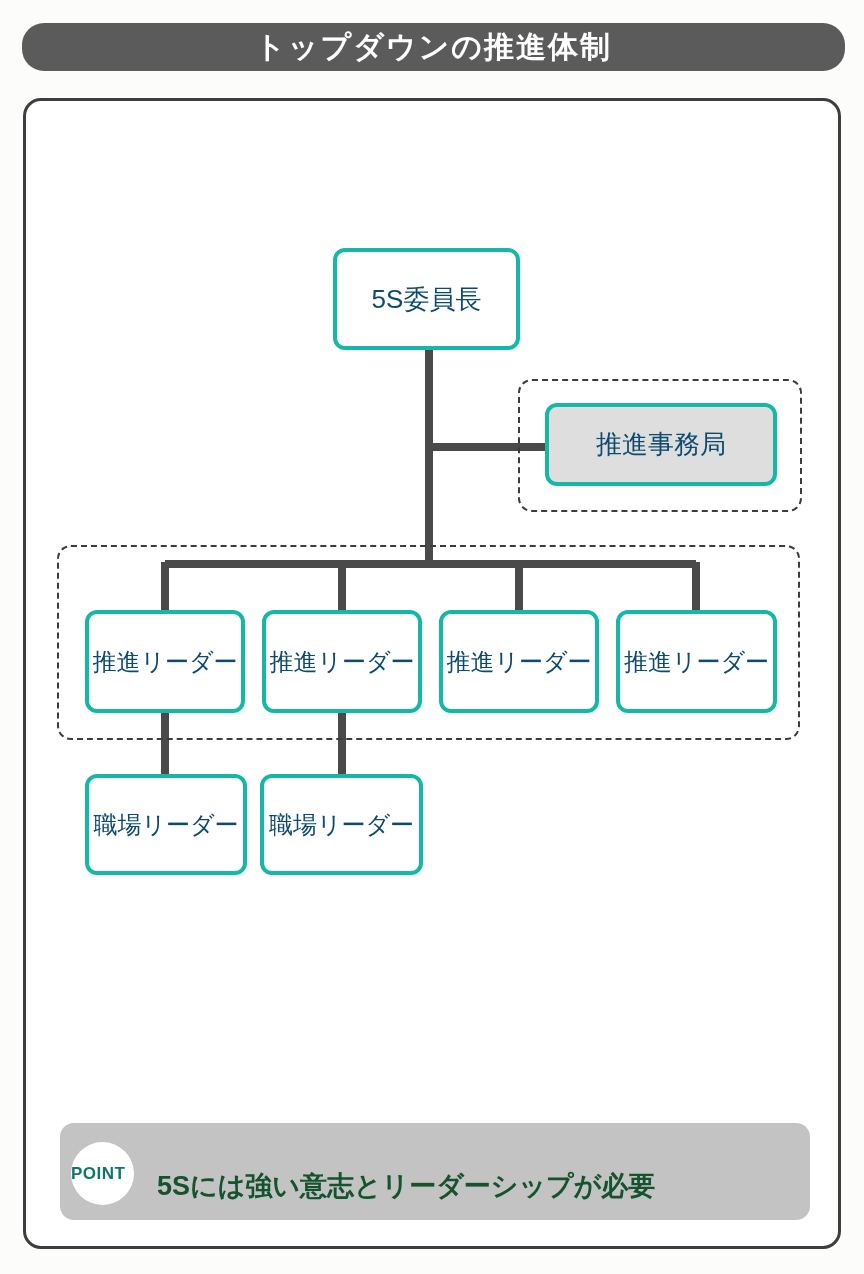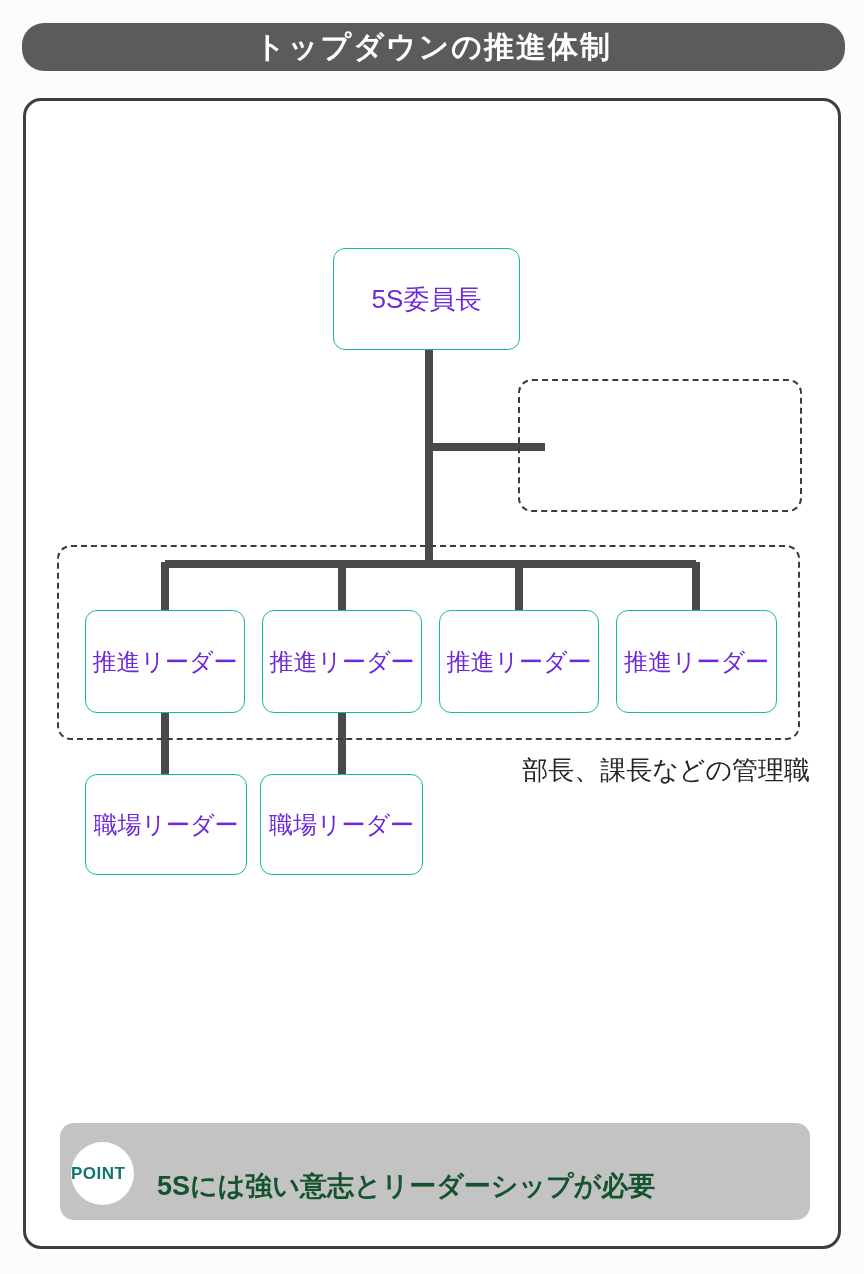--- a/index.html
+++ b/index.html
@@ -46,25 +46,25 @@
     border-radius: 23px;
     display: flex; align-items: center; justify-content: center;
     font-size: 26px;
     font-weight: bold;
     color: #1e1e1e;
   }
   
   .node {
     position: absolute;
     background: #ffffff;
-    border: 1px solid #14b8a6;
+    border: 4px solid #14b8a6;
     border-radius: 12px;
     display: flex; align-items: center; justify-content: center;
     font-size: 24px;
-    color: #6d28d9;
+    color: #0c4a6e;
     white-space: nowrap;
     text-align: center;
   }
   .node.shaded { background: #dedede; }
   .node.committee { left: 333px; top: 248px; width: 187px; height: 102px; font-size: 26px; }
   .node.secretariat { left: 545px; top: 403px; width: 232px; height: 83px; font-size: 26px; }
   .node.pl1 { left: 85px;  top: 610px; width: 160px; height: 103px; }
   .node.pl2 { left: 262px; top: 610px; width: 160px; height: 103px; }
   .node.pl3 { left: 439px; top: 610px; width: 160px; height: 103px; }
   .node.pl4 { left: 616px; top: 610px; width: 161px; height: 103px; }
@@ -152,37 +152,37 @@
   <div class="line wstub1"></div>
   <div class="line wstub2"></div>
 
   <div class="dashed sec-group"></div>
   <div class="dashed leaders-group"></div>
 
   <div class="node committee">
     <span>5S委員長</span>
   </div>
 
+  <div class="node secretariat shaded">
+    <span>推進事務局</span>
+  </div>
 
   <div class="node pl1">
     <span>推進リーダー</span>
   </div>
   <div class="node pl2">
     <span>推進リーダー</span>
   </div>
   <div class="node pl3">
     <span>推進リーダー</span>
   </div>
   <div class="node pl4">
     <span>推進リーダー</span>
   </div>
 
-  <div class="annotation leaders-note">
-    <span>部長、課長などの管理職</span>
-  </div>
 
   <div class="node wl1">
     <span>職場リーダー</span>
   </div>
   <div class="node wl2">
     <span>職場リーダー</span>
   </div>
 
   <div class="point-bar"></div>
   <div class="point-circle">

